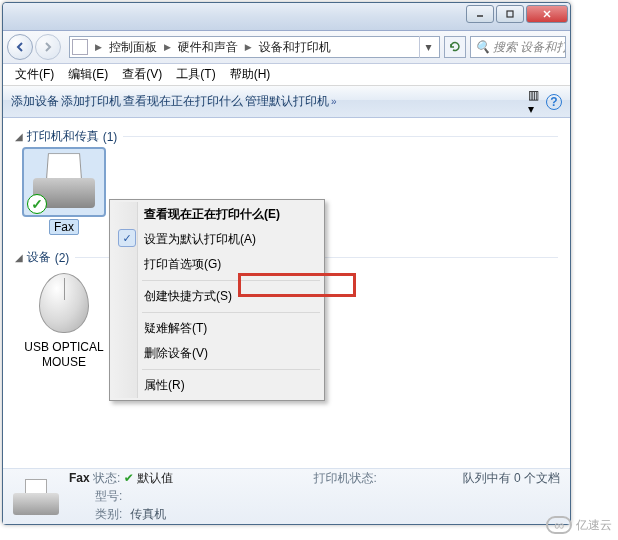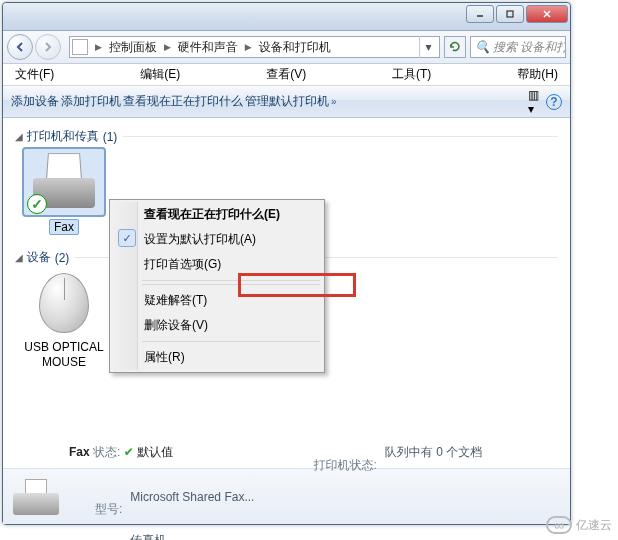--- a/index.html
+++ b/index.html
@@ -19,21 +19,21 @@
   .address { flex: 1; height: 22px; border: 1px solid #9aaac2; background: #fff; display: flex; align-items: center; padding: 0 2px; gap: 4px; margin-left: 6px; }
   .crumb-icon { width:16px; height:16px; background:#fff; border:1px solid #aab; display:inline-block; }
   .crumb { color: #222; }
   .crumb-sep { color: #666; font-size: 9px; margin: 0 3px; }
   .dropbtn { width: 18px; height: 22px; display:flex; align-items:center; justify-content:center; color:#555; border-left:1px solid #c0c8da; }
   .refresh { width:22px; height:22px; border:1px solid #9aaac2; background:#f0f4fa; display:flex; align-items:center; justify-content:center; margin-left:2px; }
   .searchbox { width: 96px; height: 22px; border:1px solid #9aaac2; background:#fff; display:flex; align-items:center; padding:0 4px; color:#888; font-style:italic; margin-left:2px; overflow:hidden; white-space:nowrap; }
   .searchbox .mag { margin-right:3px; color:#3a5a9a; }
 
   
-  .menubar { height: 22px; display:flex; align-items:center; gap:2px; padding:4px 6px; border-bottom:1px solid #d8d8d8;justify-content:space-between; }
+  .menubar { height: 22px; display:flex; align-items:center; gap:2px; padding:4px 6px; border-bottom:1px solid #d8d8d8; }
   .menubar span { padding: 2px 6px; }
 
   
   .toolbar { height: 32px; background: linear-gradient(to bottom, #f8fafc, #e4ecf6 45%, #d7e2f0 46%, #e1eaf5); border-bottom:1px solid #b6c5e0; display:flex; align-items:center; padding:0 8px; gap:2px; }
   .toolbar .tbtn { color:#1b3f6b; }
   .toolbar .chev { color:#3a5a9a; font-size:10px; }
   .toolbar .spacer { flex:1; }
   .toolbar .icon { width:16px; height:16px; display:inline-flex; align-items:center; justify-content:center; }
 
   
@@ -71,21 +71,21 @@
   .cm-item { position:relative; padding: 4px 10px 4px 32px; white-space:nowrap; }
   .cm-item.bold { font-weight:bold; }
   .cm-sep { border-top:1px solid #d8d8d8; margin:3px 2px 3px 30px; }
   .cm-check { position:absolute; left:6px; top:2px; width:18px; height:18px; border:1px solid #8aa8d8; background:#d6e6f7; display:flex; align-items:center; justify-content:center; color:#2659a5; font-size:11px; border-radius:3px; }
   .cm-highlight { position:absolute; left:128px; top:73px; width:118px; height:24px; border:3px solid #d23b2f; pointer-events:none; }
 
   
   .details { height:56px; border-top:1px solid #d9e2ef; background: linear-gradient(to bottom, #f4f7fb, #e8eef6); display:flex; align-items:center; padding:4px 10px; gap:10px; }
   .details .info { flex:1; display:grid; grid-template-columns:auto 1fr auto 1fr; column-gap:8px; row-gap:1px; align-items:center; color:#4a5a6a; font-size:12px; }
   .details .name { color:#222; }
-  .details .lbl { color:#6a7a8a; text-align:right;margin-top:26px; }
+  .details .lbl { color:#6a7a8a; text-align:right; }
   .details .val { color:#4a5a6a; }
 
   
   .watermark { position:absolute; right:6px; bottom:6px; display:flex; align-items:center; gap:4px; color:#aaa; font-size:18px; pointer-events:none; }
   .watermark .wm-ic { width:26px; height:18px; border:2px solid #bbb; border-radius:10px; display:flex; align-items:center; justify-content:center; }
   .watermark .wm-ic::before { content:"∞"; color:#bbb; font-size:14px; }
 </style>
 </head>
 <body>
 
@@ -201,40 +201,40 @@
 
   <div class="context-menu">
     <div class="col"></div>
     <div class="cm-item bold">查看现在正在打印什么(E)</div>
     <div class="cm-item">
       <span class="cm-check">✓</span>
       <span>设置为默认打印机(A)</span>
     </div>
     <div class="cm-item">打印首选项(G)</div>
     <div class="cm-sep"></div>
+    <div class="cm-item">创建快捷方式(S)</div>
     <div class="cm-sep"></div>
     <div class="cm-item">疑难解答(T)</div>
     <div class="cm-item">删除设备(V)</div>
     <div class="cm-sep"></div>
     <div class="cm-item">属性(R)</div>
     <div class="cm-highlight"></div>
   </div>
 
   <div class="details">
     <div class="printer-sm">
       <div class="paper"></div>
         <div class="body"></div>
     </div>
     <div class="info">
       <span class="name" style="grid-column:1/3;"><b>Fax</b>&nbsp;<span class="lbl">状态:</span> <span style="color:#2b9f2b;">✔</span> <span>默认值</span></span>
       <span class="lbl" style="grid-column:3/4;">打印机状态:</span>
-      <span class="val" style="grid-column:4/5;">队列中有 0 个文档</span>
+      <span class="val" style="grid-column:4/5;text-align:right;">队列中有 0 个文档</span>
 
       <span class="lbl" style="grid-column:1/2; text-align:center; padding-left:26px;">型号:</span>
-      <span class="val" style="grid-column:2/5;">Microsoft Shared Fax...</span>
 
       <span class="lbl" style="grid-column:1/2; text-align:left; padding-left:26px;">类别:</span>
       <span class="val" style="grid-column:2/5;">传真机</span>
     </div>
   </div>
 
 </div>
 
 <div class="watermark">
   <span class="wm-ic"></span>

